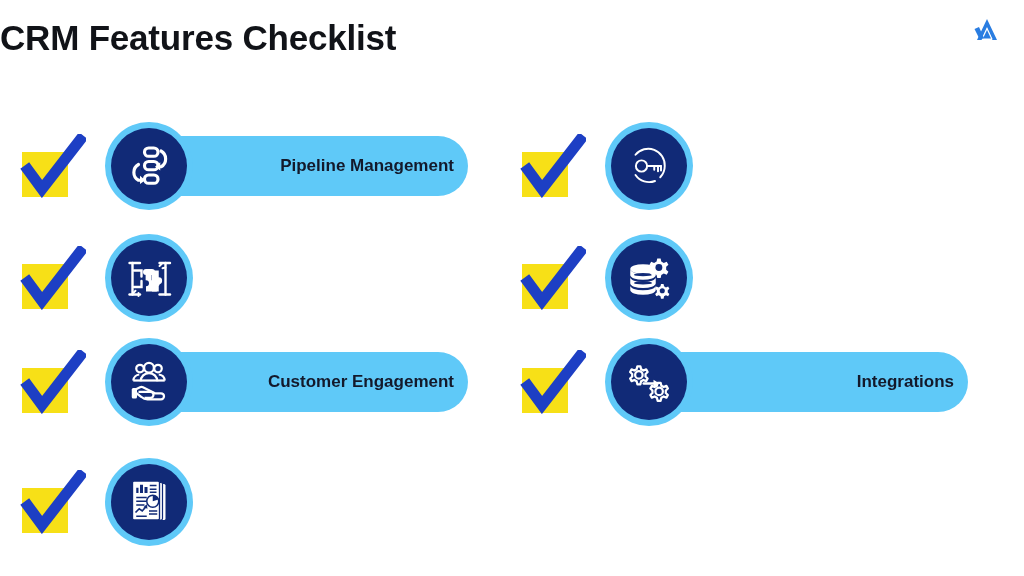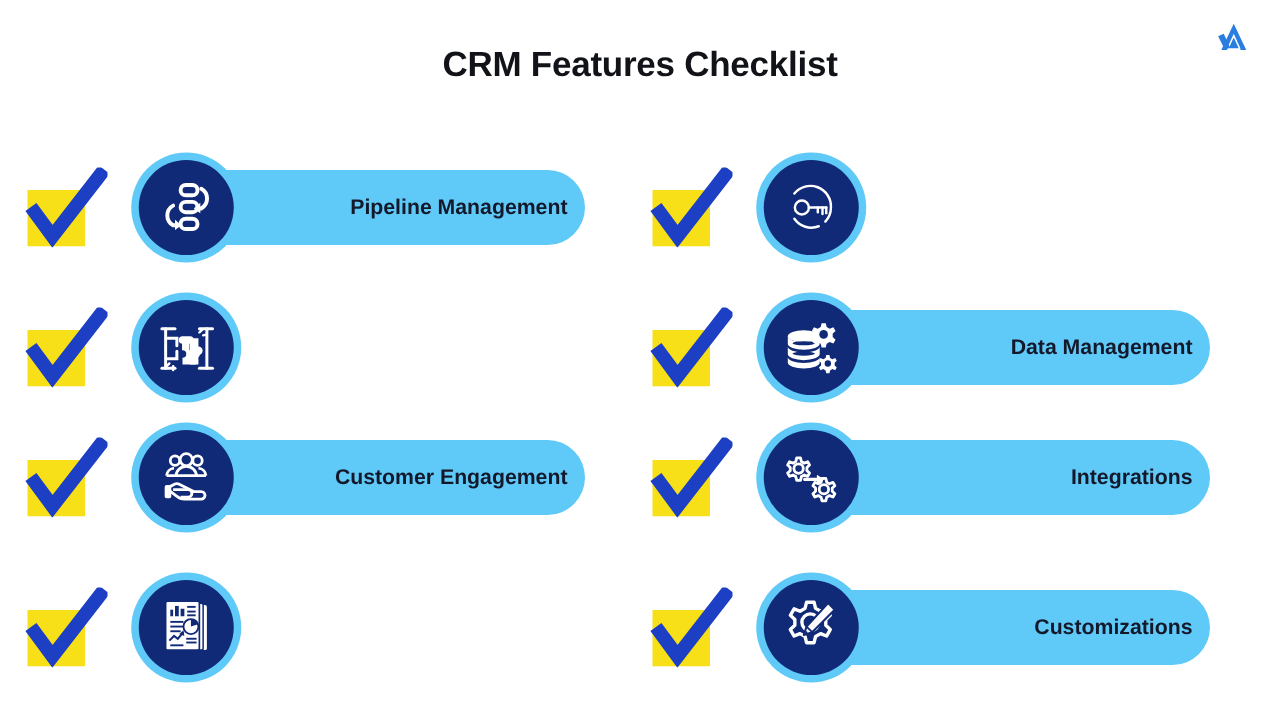--- a/index.html
+++ b/index.html
@@ -20,25 +20,24 @@
     position: absolute;
     top: 17px;
     right: 22px;
     width: 30px;
     height: 26px;
   }
 
   
   #page-title {
     position: absolute;
-    top: 36px;
+    top: 18px;
     left: 0;
     width: 1024px;
-    text-align: center;
-    font-size: 28px;
+    font-size: 35px;
     font-weight: bold;
     color: #111318;
     letter-spacing: -0.2px;
     white-space: nowrap;
   }
 
   
   #checklist {
     position: absolute;
     top: 118px;
@@ -314,23 +313,20 @@
       </div>
     </div>
 
     <div class="check-row r1">
       <div class="checkbox">
         <div class="box"></div>
         <svg viewBox="0 0 66 64">
           <path d="M8 36 L22 55 L60 6" fill="none" stroke="#1D3FC4" stroke-width="11" stroke-linecap="square" stroke-linejoin="miter"></path>
         </svg>
       </div>
-      <div class="pill">
-        <div class="pill-label">Data Management</div>
-      </div>
       <div class="badge">
         <div class="disc">
           <svg viewBox="0 0 64 64">
             <g fill="#FFFFFF">
               <ellipse cx="24" cy="20" rx="17" ry="6.5"></ellipse>
               <path d="M7 20 v8 a17 6.5 0 0 0 34 0 v-8 a17 6.5 0 0 1 -34 0 z"></path>
               <path d="M7 31 v8 a17 6.5 0 0 0 34 0 v-8 a17 6.5 0 0 1 -34 0 z"></path>
               <path d="M7 42 v6 a17 6.5 0 0 0 34 0 v-6 a17 6.5 0 0 1 -34 0 z"></path>
             </g>
             <g fill="#112A77">
@@ -367,39 +363,15 @@
             </g>
             <g fill="none" stroke="#FFFFFF" stroke-width="3.4" stroke-linecap="round">
               <path d="M25 34 L40 34"></path>
             </g>
             <path d="M38 29 L46 34 L38 39 Z" fill="#FFFFFF"></path>
           </svg>
         </div>
       </div>
     </div>
 
-    <div class="check-row r3">
-      <div class="checkbox">
-        <div class="box"></div>
-        <svg viewBox="0 0 66 64">
-          <path d="M8 36 L22 55 L60 6" fill="none" stroke="#1D3FC4" stroke-width="11" stroke-linecap="square" stroke-linejoin="miter"></path>
-        </svg>
-      </div>
-      <div class="pill">
-        <div class="pill-label">Customizations</div>
-      </div>
-      <div class="badge">
-        <div class="disc">
-          <svg viewBox="0 0 64 64">
-            <g fill="none" stroke="#FFFFFF" stroke-width="3.6" stroke-linejoin="round">
-              <path d="M27 5 l8 0 l1.6 6.6 l5.4 3.1 l6.3 -2.6 l4 6.9 l-4.8 4.5 l0 6.2 l4.8 4.5 l-4 6.9 l-6.3 -2.6 l-5.4 3.1 l-1.6 6.6 l-8 0 l-1.6 -6.6 l-5.4 -3.1 l-6.3 2.6 l-4 -6.9 l4.8 -4.5 l0 -6.2 l-4.8 -4.5 l4 -6.9 l6.3 2.6 l5.4 -3.1 z"></path>
-              <circle cx="31" cy="26.5" r="9"></circle>
-            </g>
-            <path d="M50 6 L57 13 L33 37 L24 40 L27 31 Z" fill="#FFFFFF" stroke="#112A77" stroke-width="2.2" stroke-linejoin="round"></path>
-            <path d="M27 31 L33 37" stroke="#112A77" stroke-width="2"></path>
-            <path d="M24 40 L27.6 36.4" stroke="#112A77" stroke-width="1.8"></path>
-          </svg>
-        </div>
-      </div>
-    </div>
 
   </div>
 </div>
 
 </body></html>

